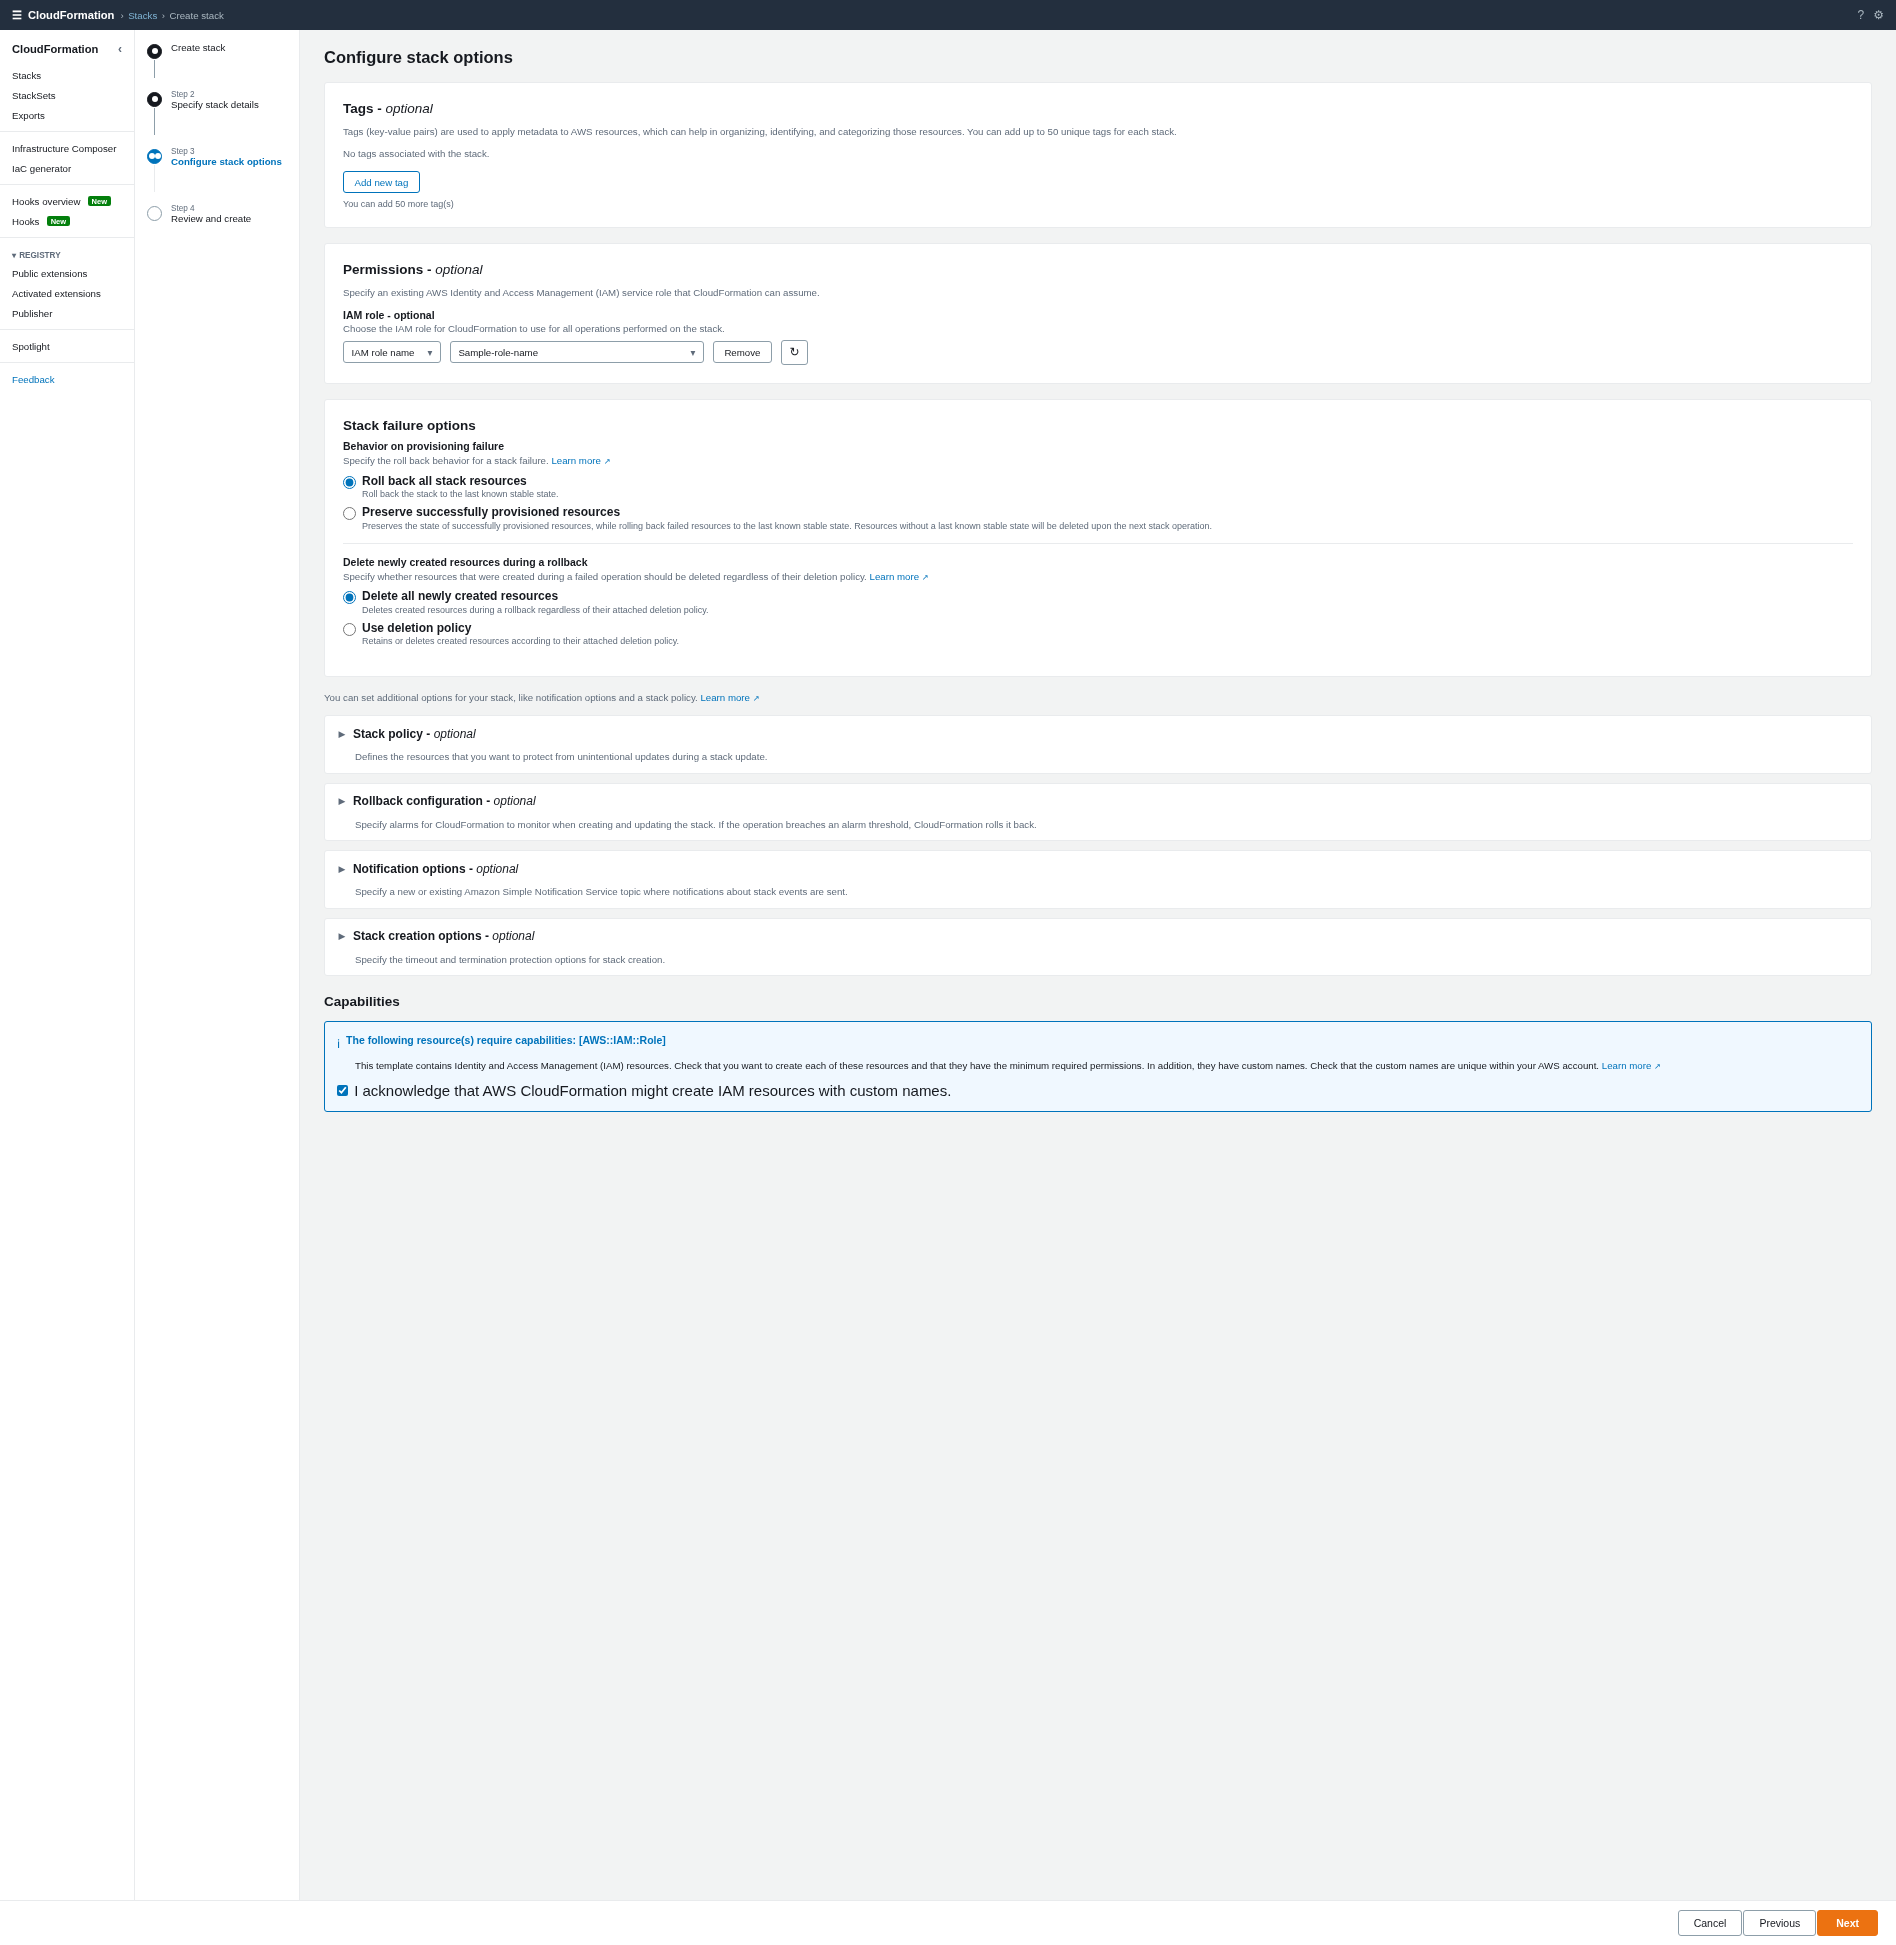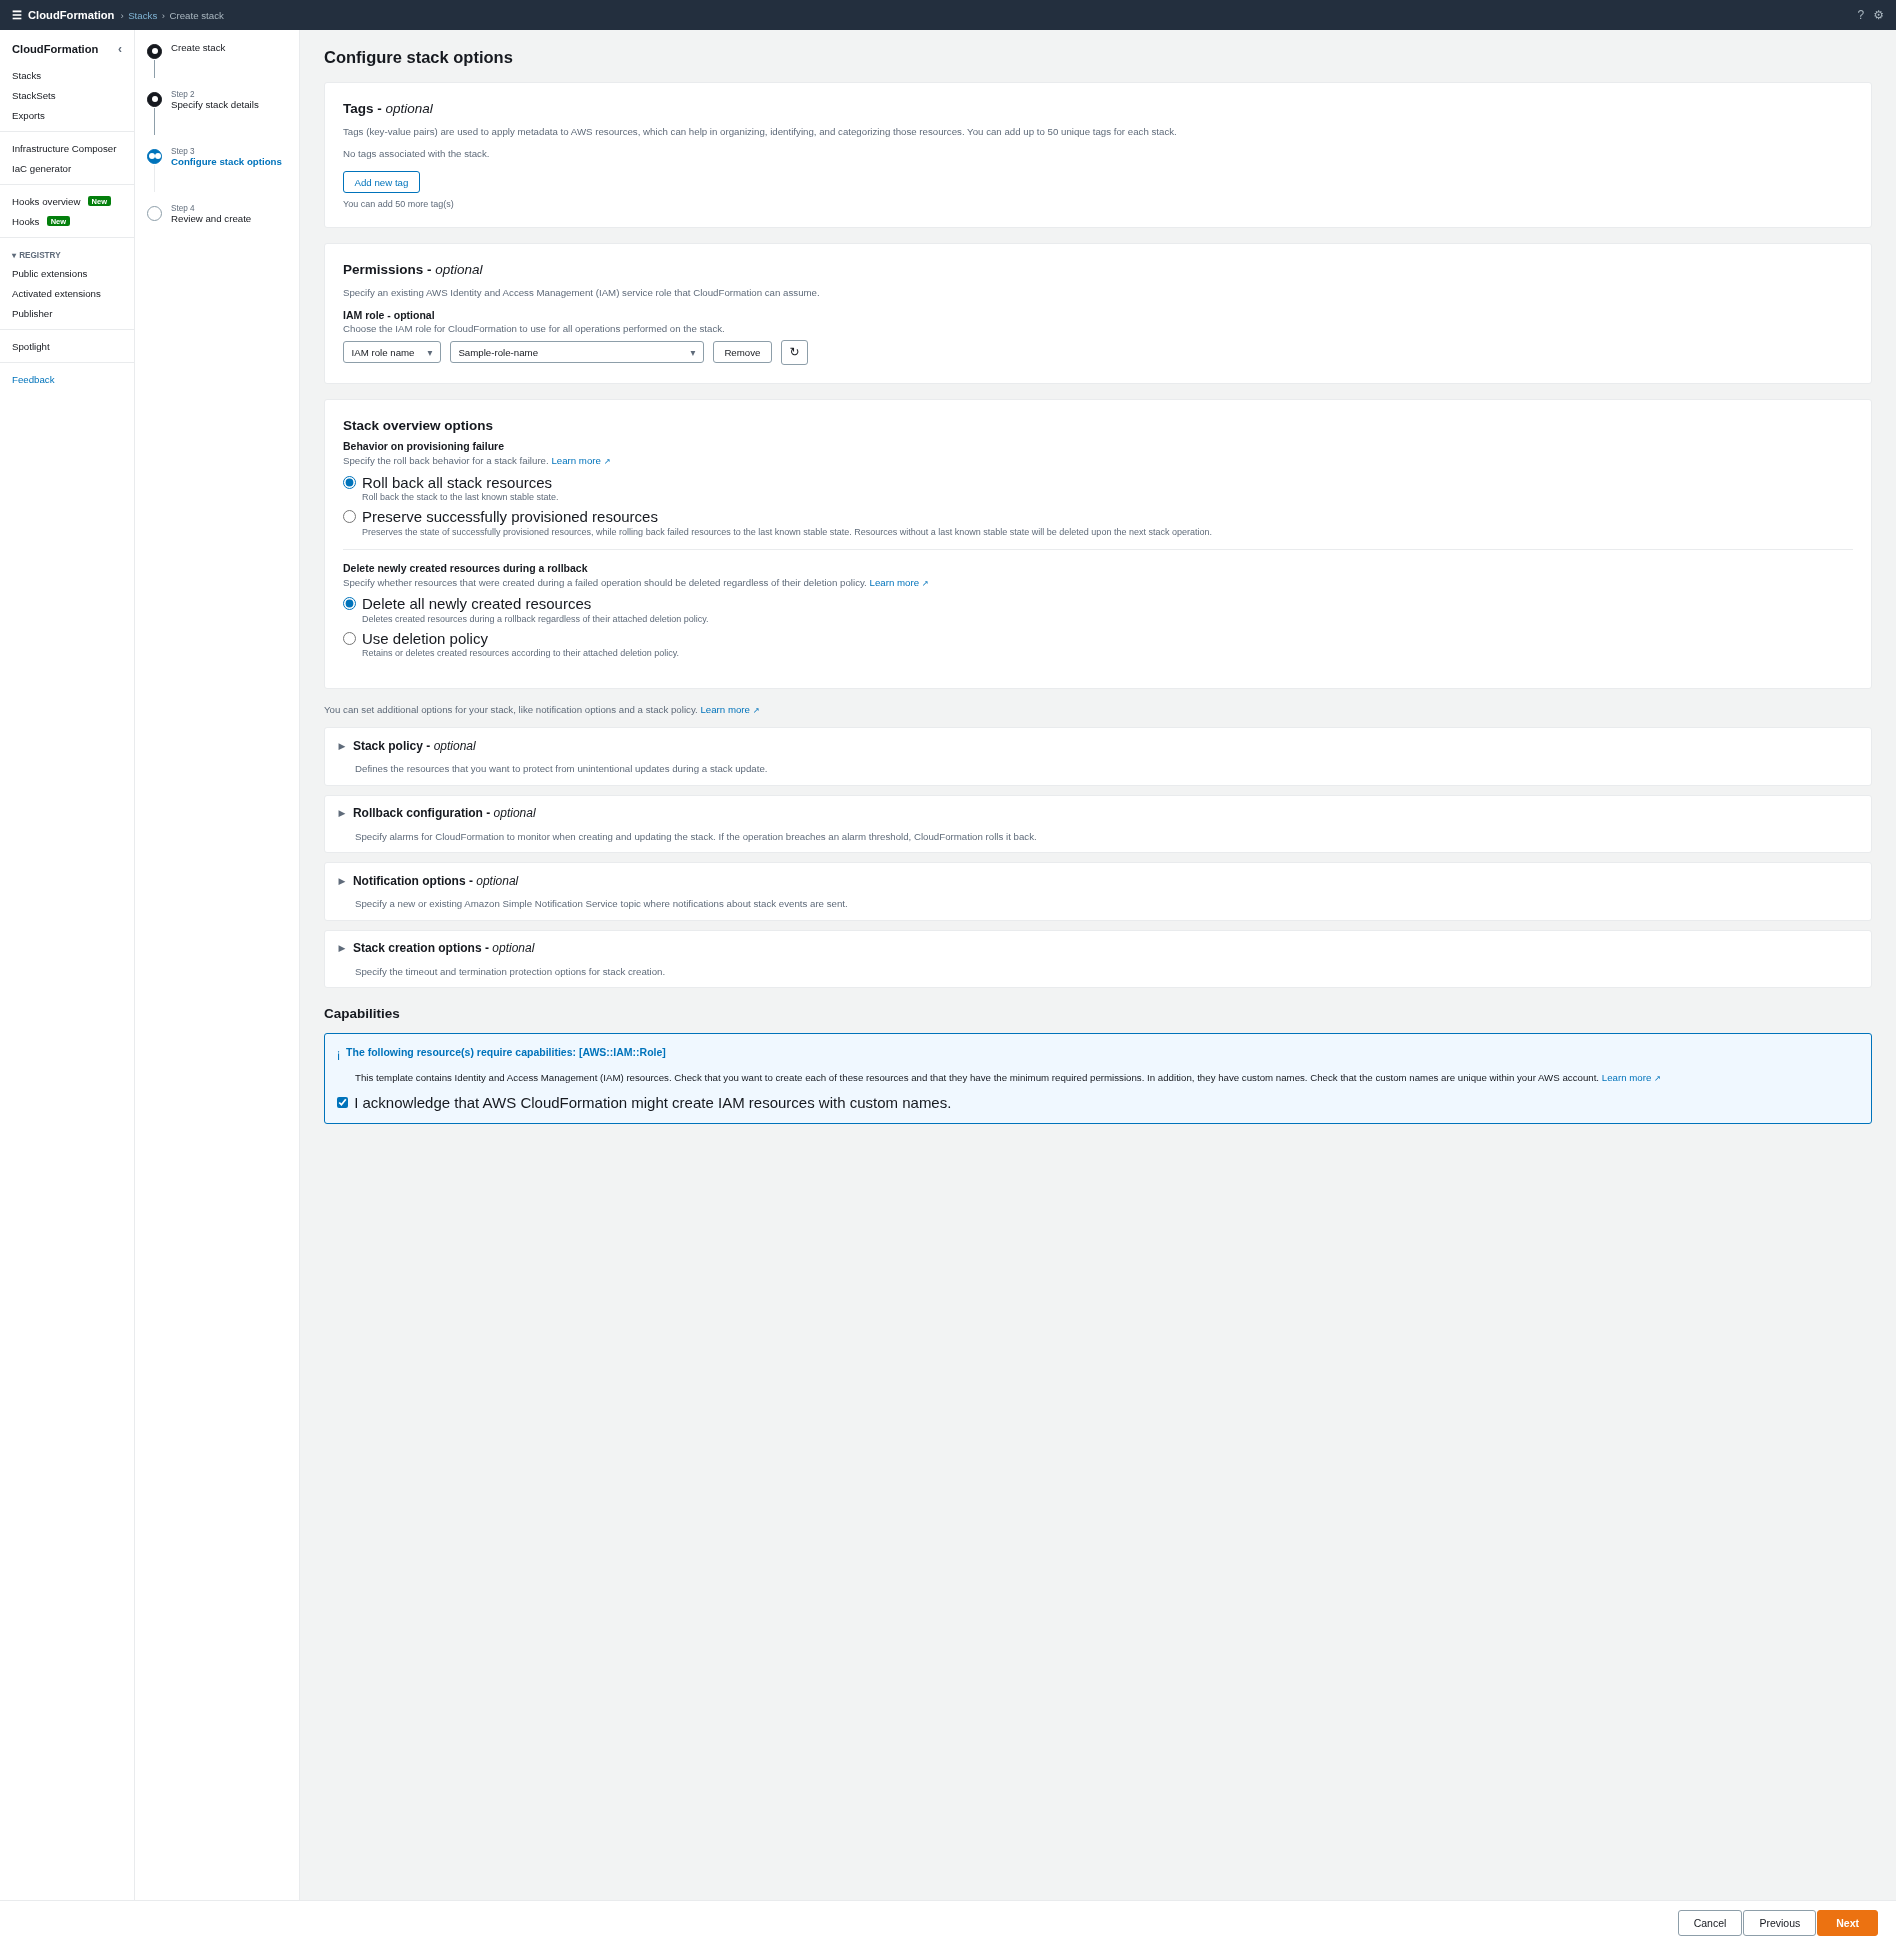--- a/index.html
+++ b/index.html
@@ -66,21 +66,21 @@
     .select-input { border: 0.7px solid #8d9ea9; border-radius: 3px; padding: 4.5px 7.5px; font-size: 9.7px; background: #fff; flex: 1; max-width: 254px; display: flex; align-items: center; justify-content: space-between; }
     .btn-remove { border: 0.7px solid #8d9ea9; color: #16191f; background: #fff; padding: 4.5px 10.5px; border-radius: 3px; cursor: pointer; font-size: 9.7px; }
     .btn-refresh { border: 0.7px solid #8d9ea9; color: #16191f; background: #fff; padding: 4.5px 7.5px; border-radius: 3px; cursor: pointer; font-size: 9.7px; }
 
     
     .section-subtitle { font-size: 10.5px; font-weight: 700; margin-bottom: 3px; }
     .section-subdesc { font-size: 9.7px; color: #5f6b7a; margin-bottom: 7.5px; }
     .radio-group { margin-bottom: 12px; }
     .radio-item { display: flex; align-items: flex-start; gap: 6px; margin-bottom: 6px; }
     .radio-item input[type=radio] { margin-top: 2.2px; accent-color: #0073bb; }
-    .radio-label { font-size: 15px; font-weight: 400; }
+    .radio-label { font-size: 12px; font-weight: 700; }
     .radio-desc { font-size: 9px; color: #5f6b7a; margin-top: 1.5px; }
     .learn-more { color: #0073bb; text-decoration: none; font-size: 9.7px; }
     .learn-more-ext { font-size: 8.2px; }
 
     
     .advanced-title { font-size: 13.5px; font-weight: 700; margin-bottom: 4.5px; }
     .advanced-desc { font-size: 9.7px; color: #5f6b7a; margin-bottom: 12px; }
 
     
     .collapsible { border: 0.7px solid #e9ebed; border-radius: 3px; margin-bottom: 9px; background: #fff; }
@@ -289,21 +289,21 @@
           <span style="color:#5f6b7a;">▾</span>
         </div>
         <button class="btn-remove">Remove</button>
         <button class="btn-refresh">
           <span style="font-size:12px;">↻</span>
         </button>
       </div>
     </div>
 
     <div class="card">
-      <div class="card-title">Stack overview options</div>
+      <div class="card-title">Stack failure options</div>
 
       <div class="section-subtitle">Behavior on provisioning failure</div>
       <div class="section-subdesc">
         <span>Specify the roll back behavior for a stack failure.</span>
         <a class="learn-more"> Learn more <span class="learn-more-ext">↗</span></a>
       </div>
 
       <div class="radio-group">
         <div class="radio-item">
           <input type="radio" name="provisioning-failure" id="rollback" checked="" style="">

